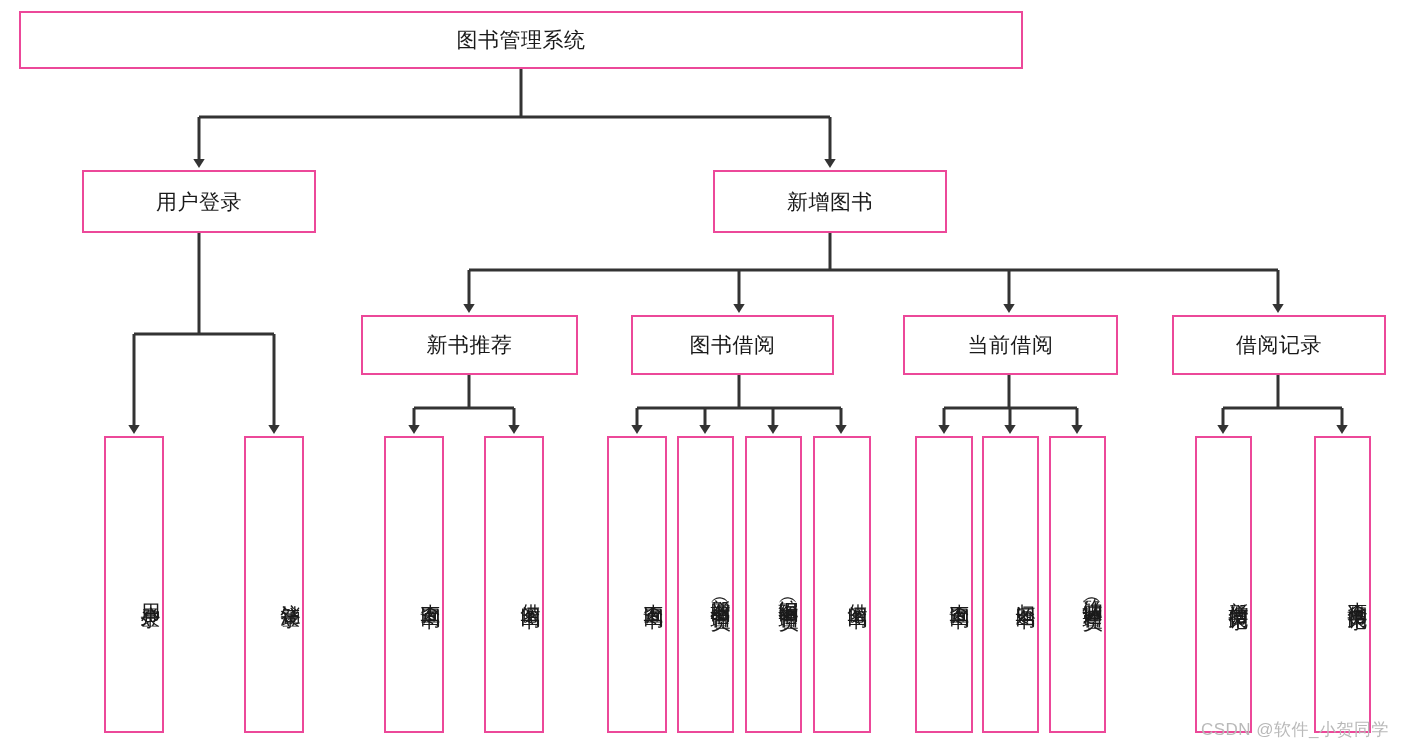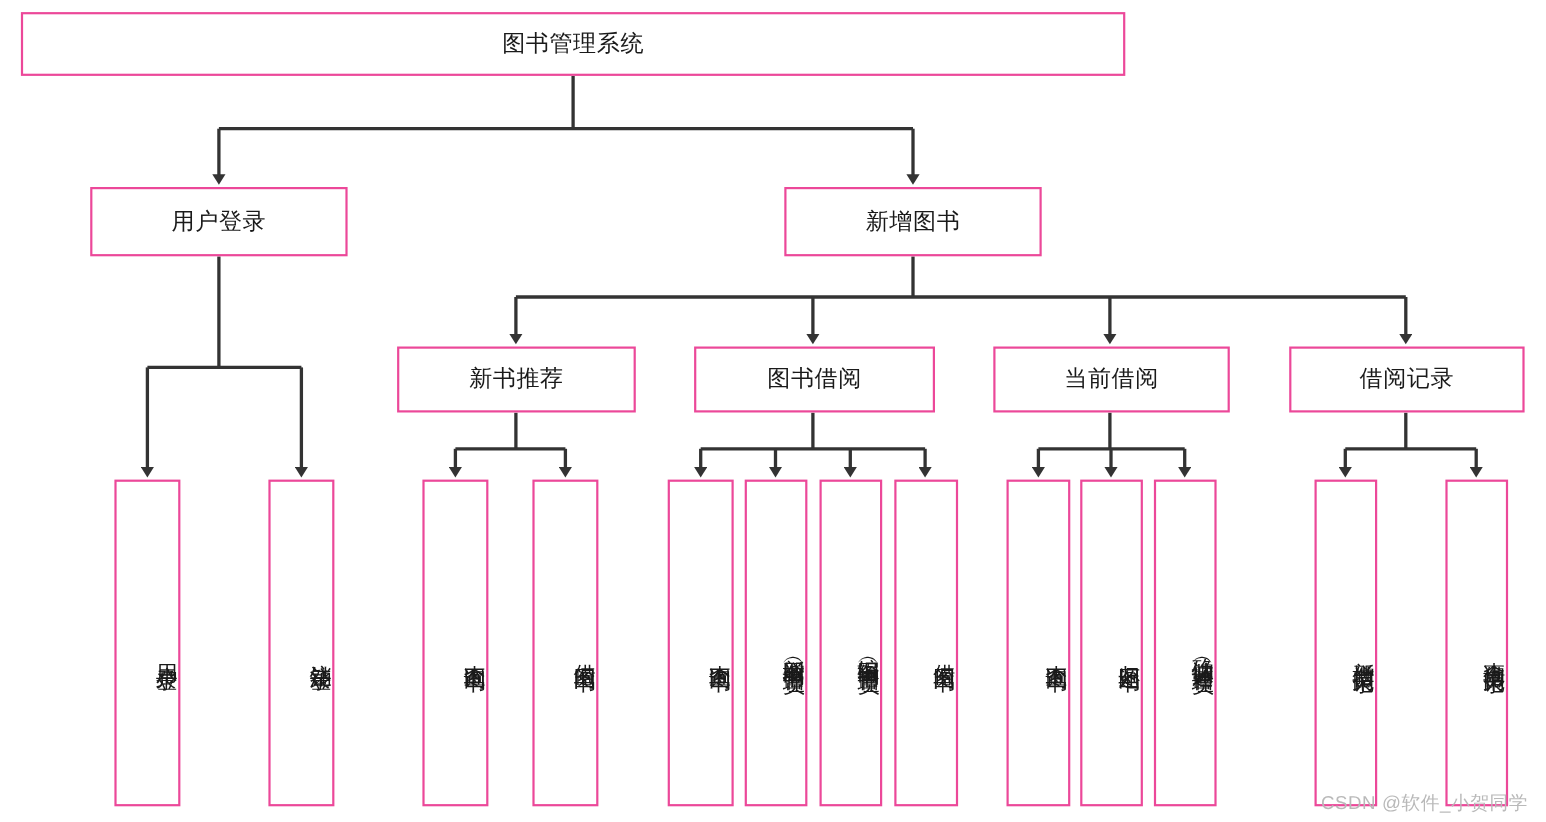--- a/index.html
+++ b/index.html
@@ -123,21 +123,21 @@
   <div class="node h" style="left:82px; top:170px; width:234px; height:63px;">
     <span>用户登录</span>
   </div>
   <div class="node h" style="left:713px; top:170px; width:234px; height:63px;">
     <span>新增图书</span>
   </div>
 
   <div class="node h" style="left:361px; top:315px; width:217px; height:60px;">
     <span>新书推荐</span>
   </div>
-  <div class="node h" style="left:631px; top:315px; width:219px; height:60px;">
+  <div class="node h" style="left:631px; top:315px; width:203px; height:60px;">
     <span>图书借阅</span>
   </div>
   <div class="node h" style="left:903px; top:315px; width:215px; height:60px;">
     <span>当前借阅</span>
   </div>
   <div class="node h" style="left:1172px; top:315px; width:214px; height:60px;">
     <span>借阅记录</span>
   </div>
 
   <div class="node v" style="left:104px; top:436px; width:60px; height:297px;">

